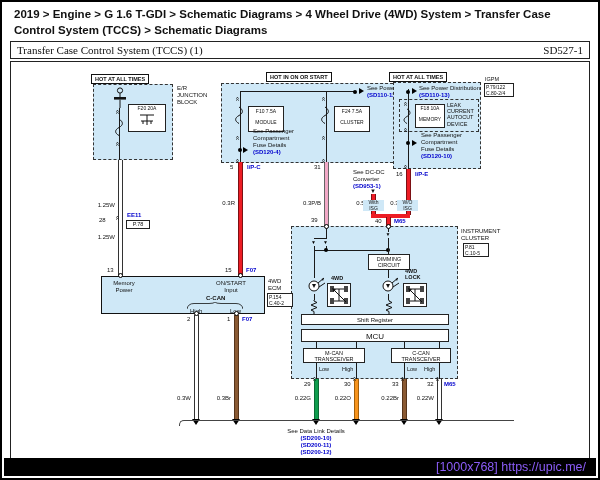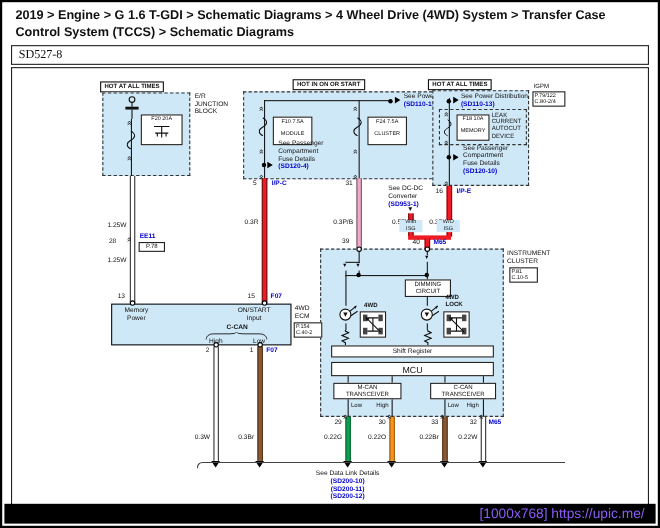--- a/index.html
+++ b/index.html
@@ -40,21 +40,22 @@
   .blackbar{position:absolute;left:2px;right:2px;bottom:2px;height:18px;background:#000;color:#8b5cf6;
             text-align:right;font-size:12.5px;line-height:18px;padding-right:10px;box-sizing:border-box;}
   svg{display:block;}
 </style>
 </head>
 <body>
 
 <div class="breadcrumb">2019 &gt; Engine &gt; G 1.6 T-GDI &gt; Schematic Diagrams &gt; 4 Wheel Drive (4WD) System &gt; Transfer Case Control System (TCCS) &gt; Schematic Diagrams</div>
 
 <div class="titlebar">
-  <span>SD527-8</span>
+  <span>Transfer Case Control System (TCCS) (1)</span>
+  <span>SD527-1</span>
 </div>
 
 <div class="diagram">
 
   <div class="abs hot" style="left:80px;top:12px">HOT AT ALL TIMES</div>
   <div class="abs dash" style="left:82px;top:22px;width:80px;height:76px"></div>
   <div class="abs t6" style="left:166px;top:23px">
     <div>E/R</div>
     <div>JUNCTION</div>
     <div>BLOCK</div>

